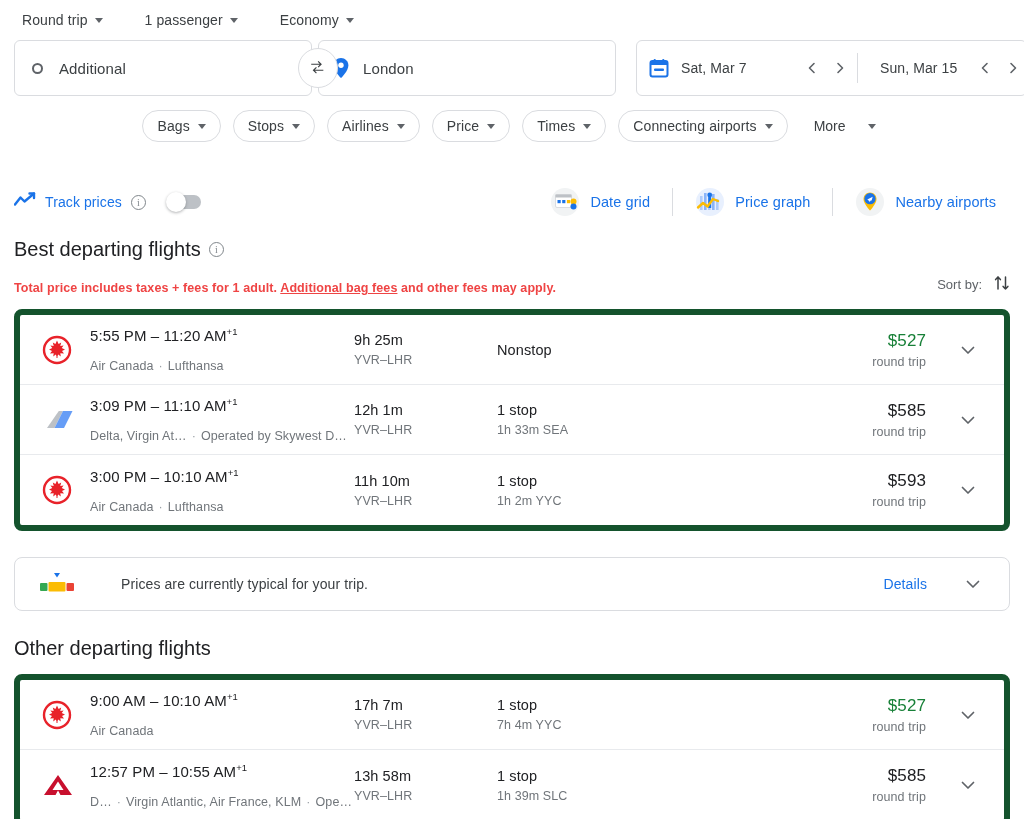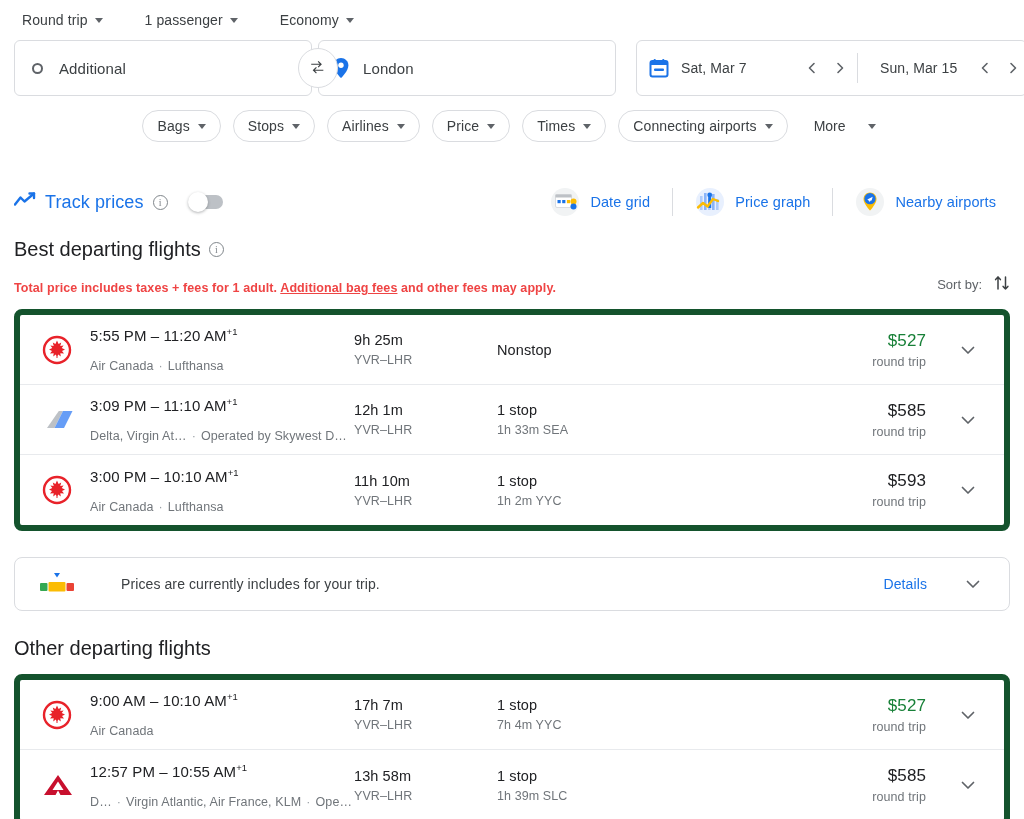--- a/index.html
+++ b/index.html
@@ -89,21 +89,21 @@
     height: 32px; padding: 0 6px; font-size: 14px; color: #3c4043;
     cursor: pointer; border-radius: 4px; margin-left: 8px;
   }
 
   
   .toolsrow {
     display: flex; align-items: center; justify-content: space-between;
     padding: 0 14px; margin-top: 38px; height: 44px;
   }
   .track { display: flex; align-items: center; gap: 9px; }
-  .track-label { font-size: 18px; color: #1a73e8; font-weight: 500; letter-spacing: .1px; }
+  .track-label { font-size: 14px; color: #1a73e8; font-weight: 500; letter-spacing: .1px; }
   .info-circ {
     width: 15px; height: 15px; border-radius: 50%;
     border: 1.2px solid #80868b; color: #80868b;
     font-size: 10px; line-height: 13px; text-align: center;
     font-family: "Liberation Serif", serif; cursor: pointer;
   }
   .toggle {
     width: 34px; height: 14px; border-radius: 7px; background: #bdc1c6;
     position: relative; margin-left: 12px; cursor: pointer;
   }
@@ -486,21 +486,21 @@
 
   <div class="insight">
     <div class="insight-ico">
       <svg width="40" height="26" viewBox="0 0 40 26">
         <path d="M17 2h6l-3 4.5z" fill="#1a73e8"></path>
         <rect x="3" y="12" width="7.5" height="8" rx="1" fill="#34a853"></rect>
         <rect x="11.5" y="11" width="17" height="9.5" rx="1" fill="#fbbc04"></rect>
         <rect x="29.5" y="12" width="7.5" height="8" rx="1" fill="#ea4335"></rect>
       </svg>
     </div>
-    <div class="insight-text">Prices are currently includes for your trip.</div>
+    <div class="insight-text">Prices are currently typical for your trip.</div>
     <div class="insight-details">Details</div>
     <div class="c-exp">
       <svg class="chev" width="18" height="18" viewBox="0 0 18 18">
           <path d="M3.5 6.5L9 12l5.5-5.5" fill="none" stroke="#5f6368" stroke-width="1.7" stroke-linecap="round" stroke-linejoin="round"></path>
         </svg>
     </div>
   </div>
 
   <div class="sec-head" style="margin-top:26px;">
     <span class="sec-title">Other departing flights</span>

